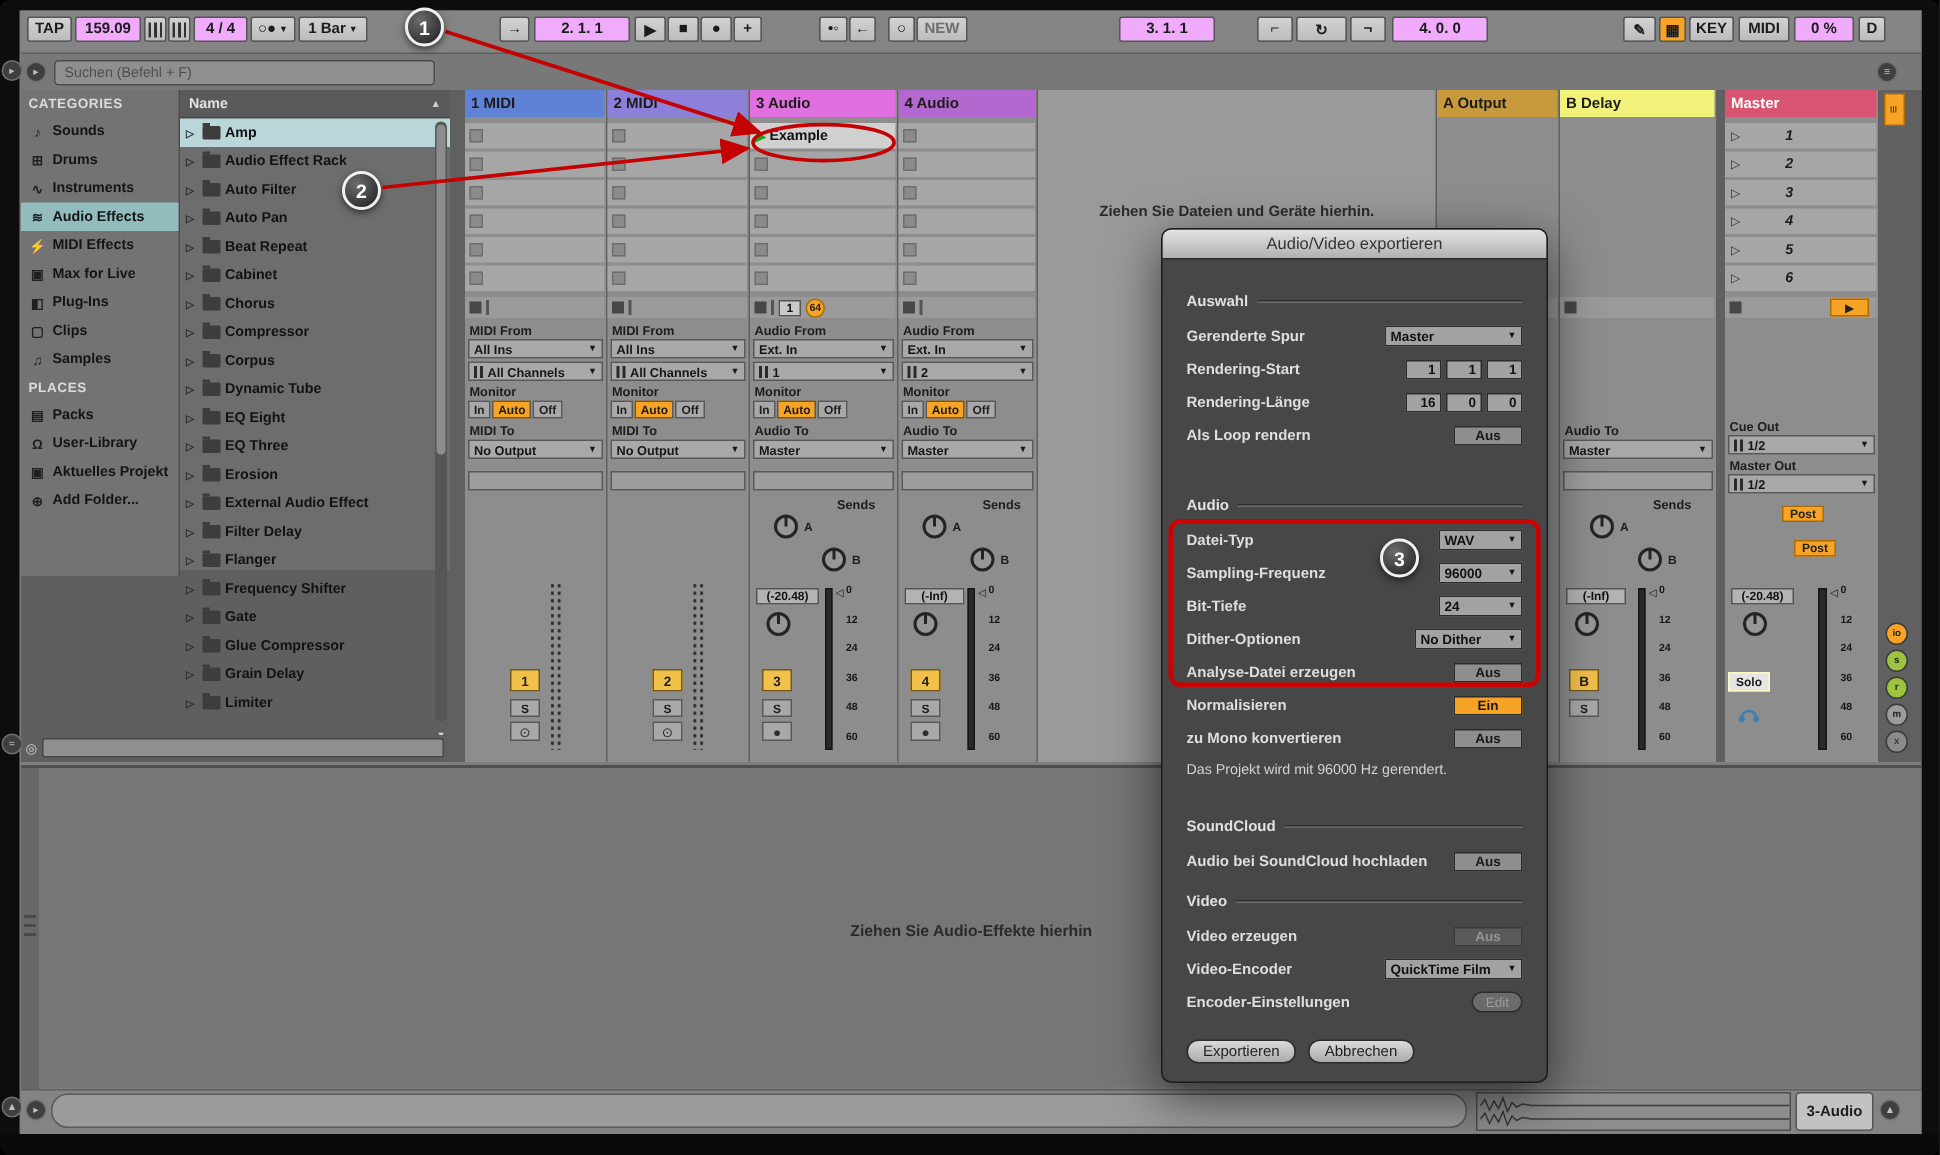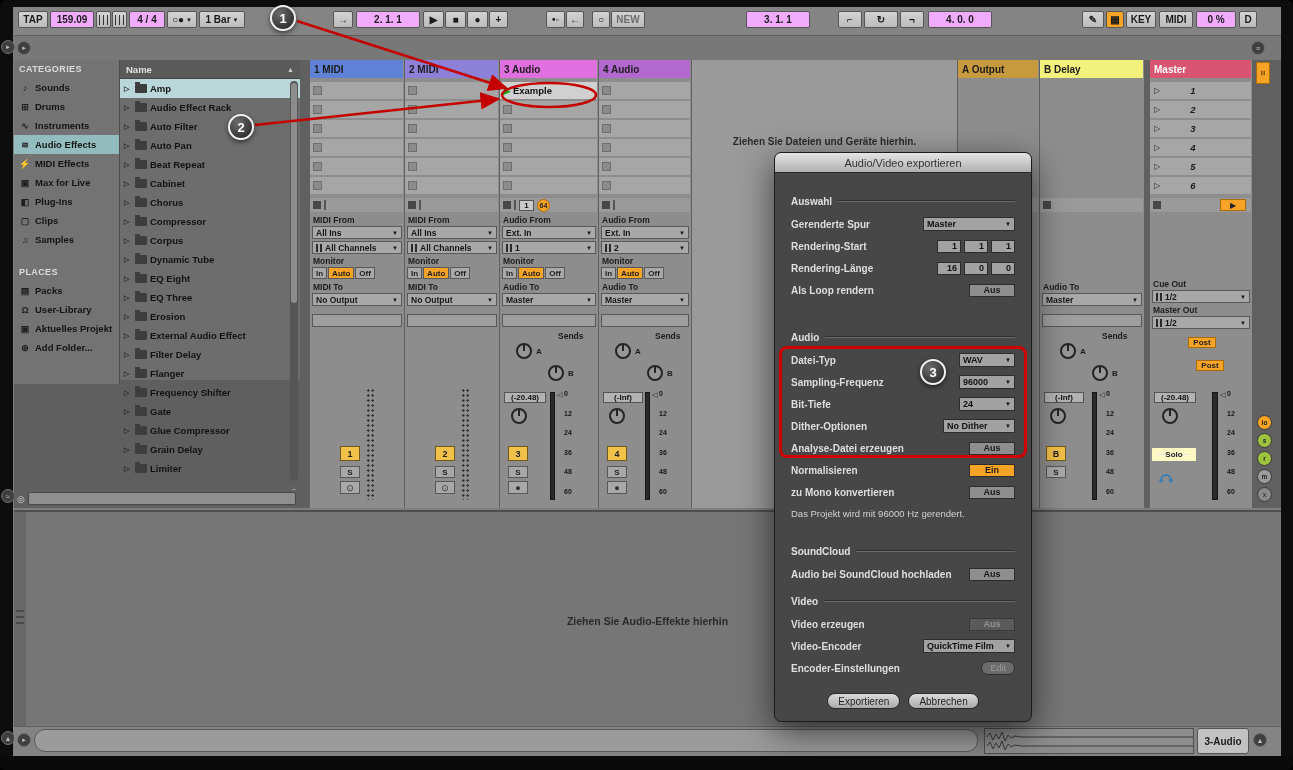--- a/index.html
+++ b/index.html
@@ -76,21 +76,21 @@
 .scale-item{font-size:7px;font-weight:bold;color:#161616;height:19.5px;line-height:8px}
 .dotmeter{position:absolute;width:9px;background-image:radial-gradient(circle,#2d2d2d 1px,rgba(0,0,0,0) 1.3px);background-size:4.5px 5px}
 .numbtn{position:absolute;width:20px;height:15px;background:#f2c14a;border:1px solid #70591b;font-size:9px;font-weight:bold;color:#222;display:flex;align-items:center;justify-content:center}
 .sbtn{position:absolute;width:20px;height:12px;background:#a8a8a8;border:1px solid #585858;font-size:8px;font-weight:bold;color:#1d1d1d;display:flex;align-items:center;justify-content:center}
 .armbtn{position:absolute;width:20px;height:13px;background:#a8a8a8;border:1px solid #585858;font-size:9px;color:#2e2e2e;display:flex;align-items:center;justify-content:center}
 .scenewrap{position:absolute;left:0;right:1px}
 .scene{height:17px;margin-bottom:2px;background:#a6a6a6;display:flex;align-items:center}
 .scplay{font-size:8px;color:#2a2a2a;margin-left:4px}
 .scnum{font-style:italic;font-weight:bold;font-size:9.5px;color:#1c1c1c;margin-left:30px}
 .postbtn{position:absolute;width:28px;height:11px;background:#f7a325;border:1px solid #a96c06;font-size:8px;font-weight:bold;color:#222;display:flex;align-items:center;justify-content:center}
-.solobtn{position:absolute;width:44px;height:13px;background:#e5e5e5;border:6px solid #fef9c3;font-size:8px;font-weight:bold;color:#1d1d1d;display:flex;align-items:center;justify-content:center}
+.solobtn{position:absolute;width:28px;height:13px;background:#e5e5e5;border:1px solid #fef9c3;font-size:8px;font-weight:bold;color:#1d1d1d;display:flex;align-items:center;justify-content:center}
 .dropzone{position:absolute;left:692px;top:60px;width:265px;height:448px;background:#9a9a9a}
 .droptext{position:absolute;left:0;top:76px;width:100%;text-align:center;font-size:10px;font-weight:bold;color:#2b2b2b}
 .tog{position:absolute;left:1257px;width:15px;height:15px;border-radius:50%;font-size:6.5px;font-weight:bold;display:flex;align-items:center;justify-content:center;border:1px solid #3a3a3a;color:#222}
 .vbar3{position:absolute;left:1256px;top:62px;width:14px;height:22px;background:#f7a325;border:1px solid #a96c06;display:flex;align-items:center;justify-content:center;font-size:9px;color:#4d3000}
 .vbar3 span{transform:rotate(90deg)}
 
 .devview{position:absolute;left:14px;top:510px;width:1267px;height:215px;background:#767676;border-top:2px solid #4f4f4f}
 .devgrip{position:absolute;left:0;top:0;width:12px;height:215px;background:#686868}
 .devgrip i{position:absolute;left:2px;top:96px;width:8px;height:16px;background:repeating-linear-gradient(0deg,#4a4a4a 0 2px,transparent 2px 6px)}
 .devtext{position:absolute;left:0;top:103px;width:100%;text-align:center;font-size:10.5px;font-weight:bold;color:#2a2a2a}
@@ -110,21 +110,21 @@
 .dd2{height:14px;background:#a2a2a2;border:1px solid #2c2c2c;display:flex;align-items:center;padding:0 3px;font-size:9px;font-weight:bold;color:#111}
 .dd2 b{margin-left:auto;font-size:6px;font-weight:normal;padding-left:4px}
 .w92{width:92px}.w56{width:56px}.w72{width:72px}
 .triple{display:flex}
 .tbox{width:24px;height:13px;background:#a2a2a2;border:1px solid #2c2c2c;font-size:9px;font-weight:bold;color:#111;display:flex;align-items:center;justify-content:flex-end;padding-right:3px;margin-left:3px}
 .toggle{width:46px;height:13px;background:#8e8e8e;border:1px solid #2c2c2c;font-size:9px;font-weight:bold;color:#191919;display:flex;align-items:center;justify-content:center}
 .toggle.on{background:#f7a325}
 .toggle.dis{background:#5a5a5a;color:#949494;border-color:#383838}
 .dlg-note{font-size:9.5px;color:#d2d2d2;height:20px;display:flex;align-items:center}
 .sp16{margin-top:16px}.sp6{margin-top:24px}.sp4{margin-top:4px}
-.dlg-btns{display:flex;justify-content:center;gap:8px;margin-top:14px}
+.dlg-btns{display:flex;justify-content:flex-start;gap:8px;margin-top:14px}
 .pill{height:16px;padding:0 10px;border-radius:9px;background:linear-gradient(#dadada,#ababab);border:1px solid #2c2c2c;font-size:10px;color:#1f1f1f;display:flex;align-items:center}
 .pill.dis{background:#6b6b6b;color:#9c9c9c}
 
 .redbox{position:absolute;left:779px;top:346px;width:248px;height:112px;border:3px solid #cf0000;border-radius:8px;z-index:55;pointer-events:none}
 .callout{position:absolute;width:26px;height:26px;border-radius:50%;background:radial-gradient(circle at 35% 30%,#6c6c6c,#1d1d1d);border:2px solid #f0f0f0;box-shadow:0 2px 5px rgba(0,0,0,.55);color:#fff;font-size:13px;font-weight:bold;display:flex;align-items:center;justify-content:center;z-index:70}
 .annsvg{position:absolute;left:0;top:0;z-index:60;pointer-events:none}
 </style>
 </head>
 <body>
 
@@ -194,20 +194,21 @@
       <span>▦</span>
     </div>
   <div class="tbtn" style="left:1126px;top:11px;width:30px">KEY</div>
   <div class="tbtn" style="left:1159px;top:11px;width:34px">MIDI</div>
   <div class="disp" style="left:1196px;top:11px;width:40px">0 %</div>
   <div class="tbtn" style="left:1239px;top:11px;width:18px">D</div>
 
   <div class="edgec" style="left:17px;top:41px">
       <span>▸</span>
     </div>
+  <input class="search" placeholder="Suchen (Befehl + F)" style="">
   <div class="edgec" style="left:1251px;top:41px">
       <span>≡</span>
     </div>
 
   <div class="edgec" style="left:1px;top:40px">
       <span>▸</span>
     </div>
   <div class="edgec" style="left:1px;top:489px">
       <span>≈</span>
     </div>
@@ -249,21 +250,21 @@
         </div>
           <div class="catrow">
           <span class="cicon">▢</span>
           <span class="clab">Clips</span>
         </div>
           <div class="catrow">
           <span class="cicon">♫</span>
           <span class="clab">Samples</span>
         </div>
         </div>
-      <div class="bhdr" style="margin-top:14px">PLACES</div>
+      <div class="bhdr" style="">PLACES</div>
       <div>
           <div class="catrow">
           <span class="cicon">▤</span>
           <span class="clab">Packs</span>
         </div>
           <div class="catrow">
           <span class="cicon">Ω</span>
           <span class="clab">User-Library</span>
         </div>
           <div class="catrow">

